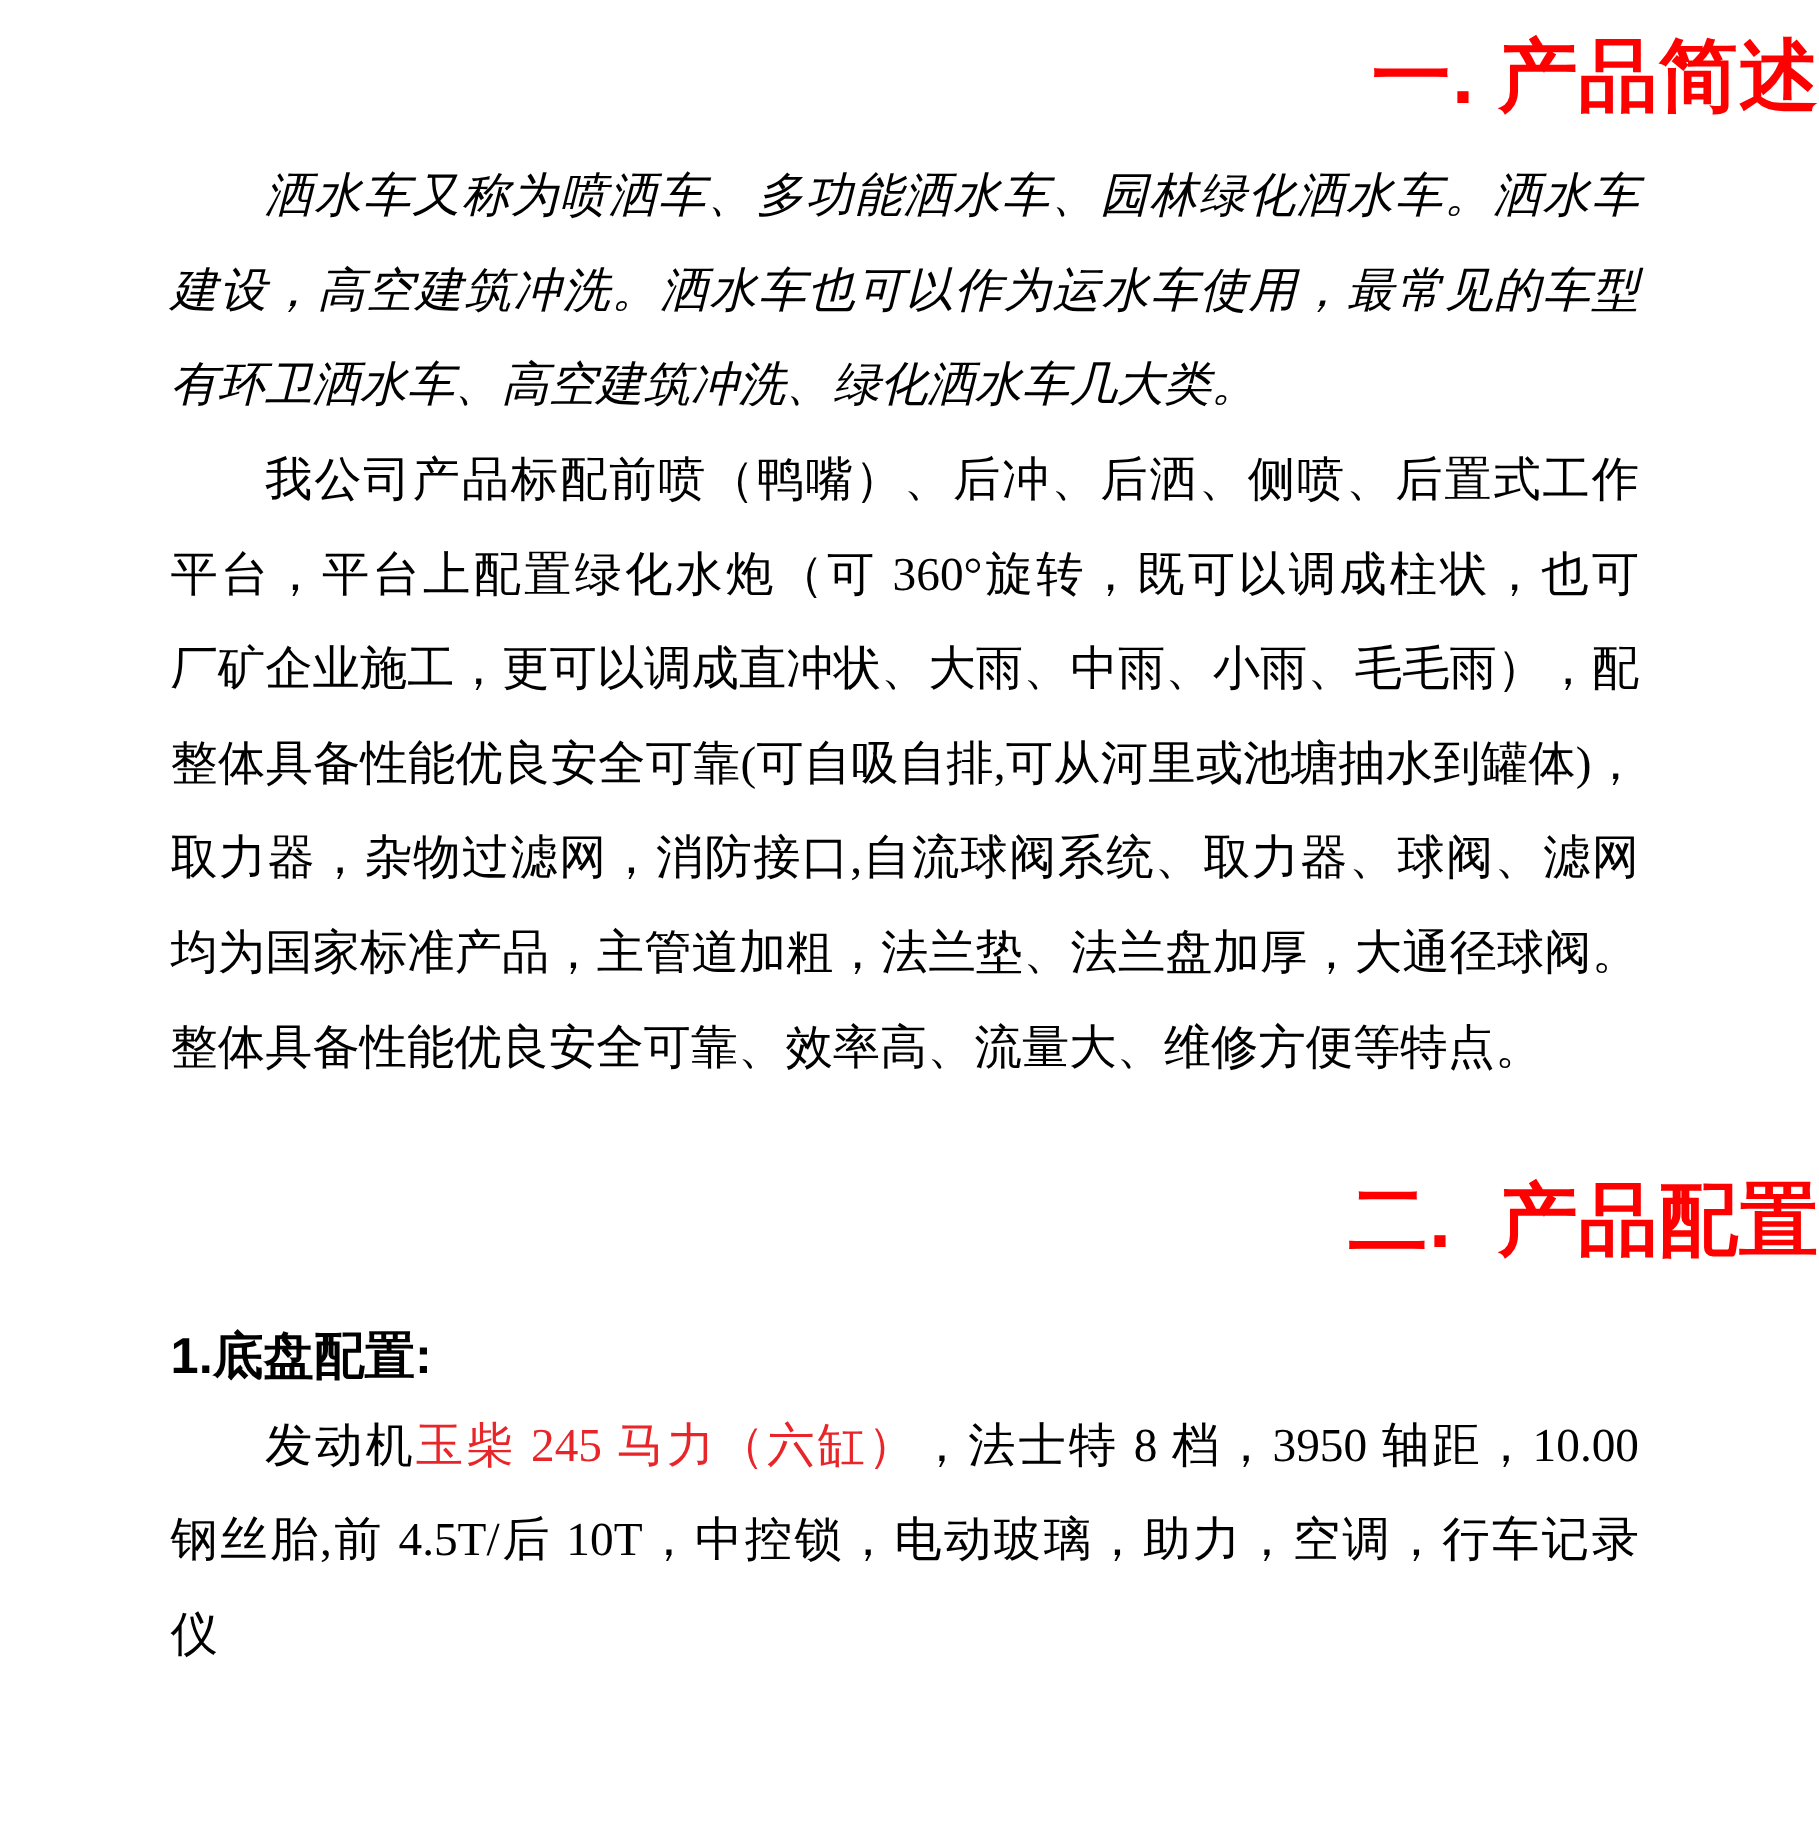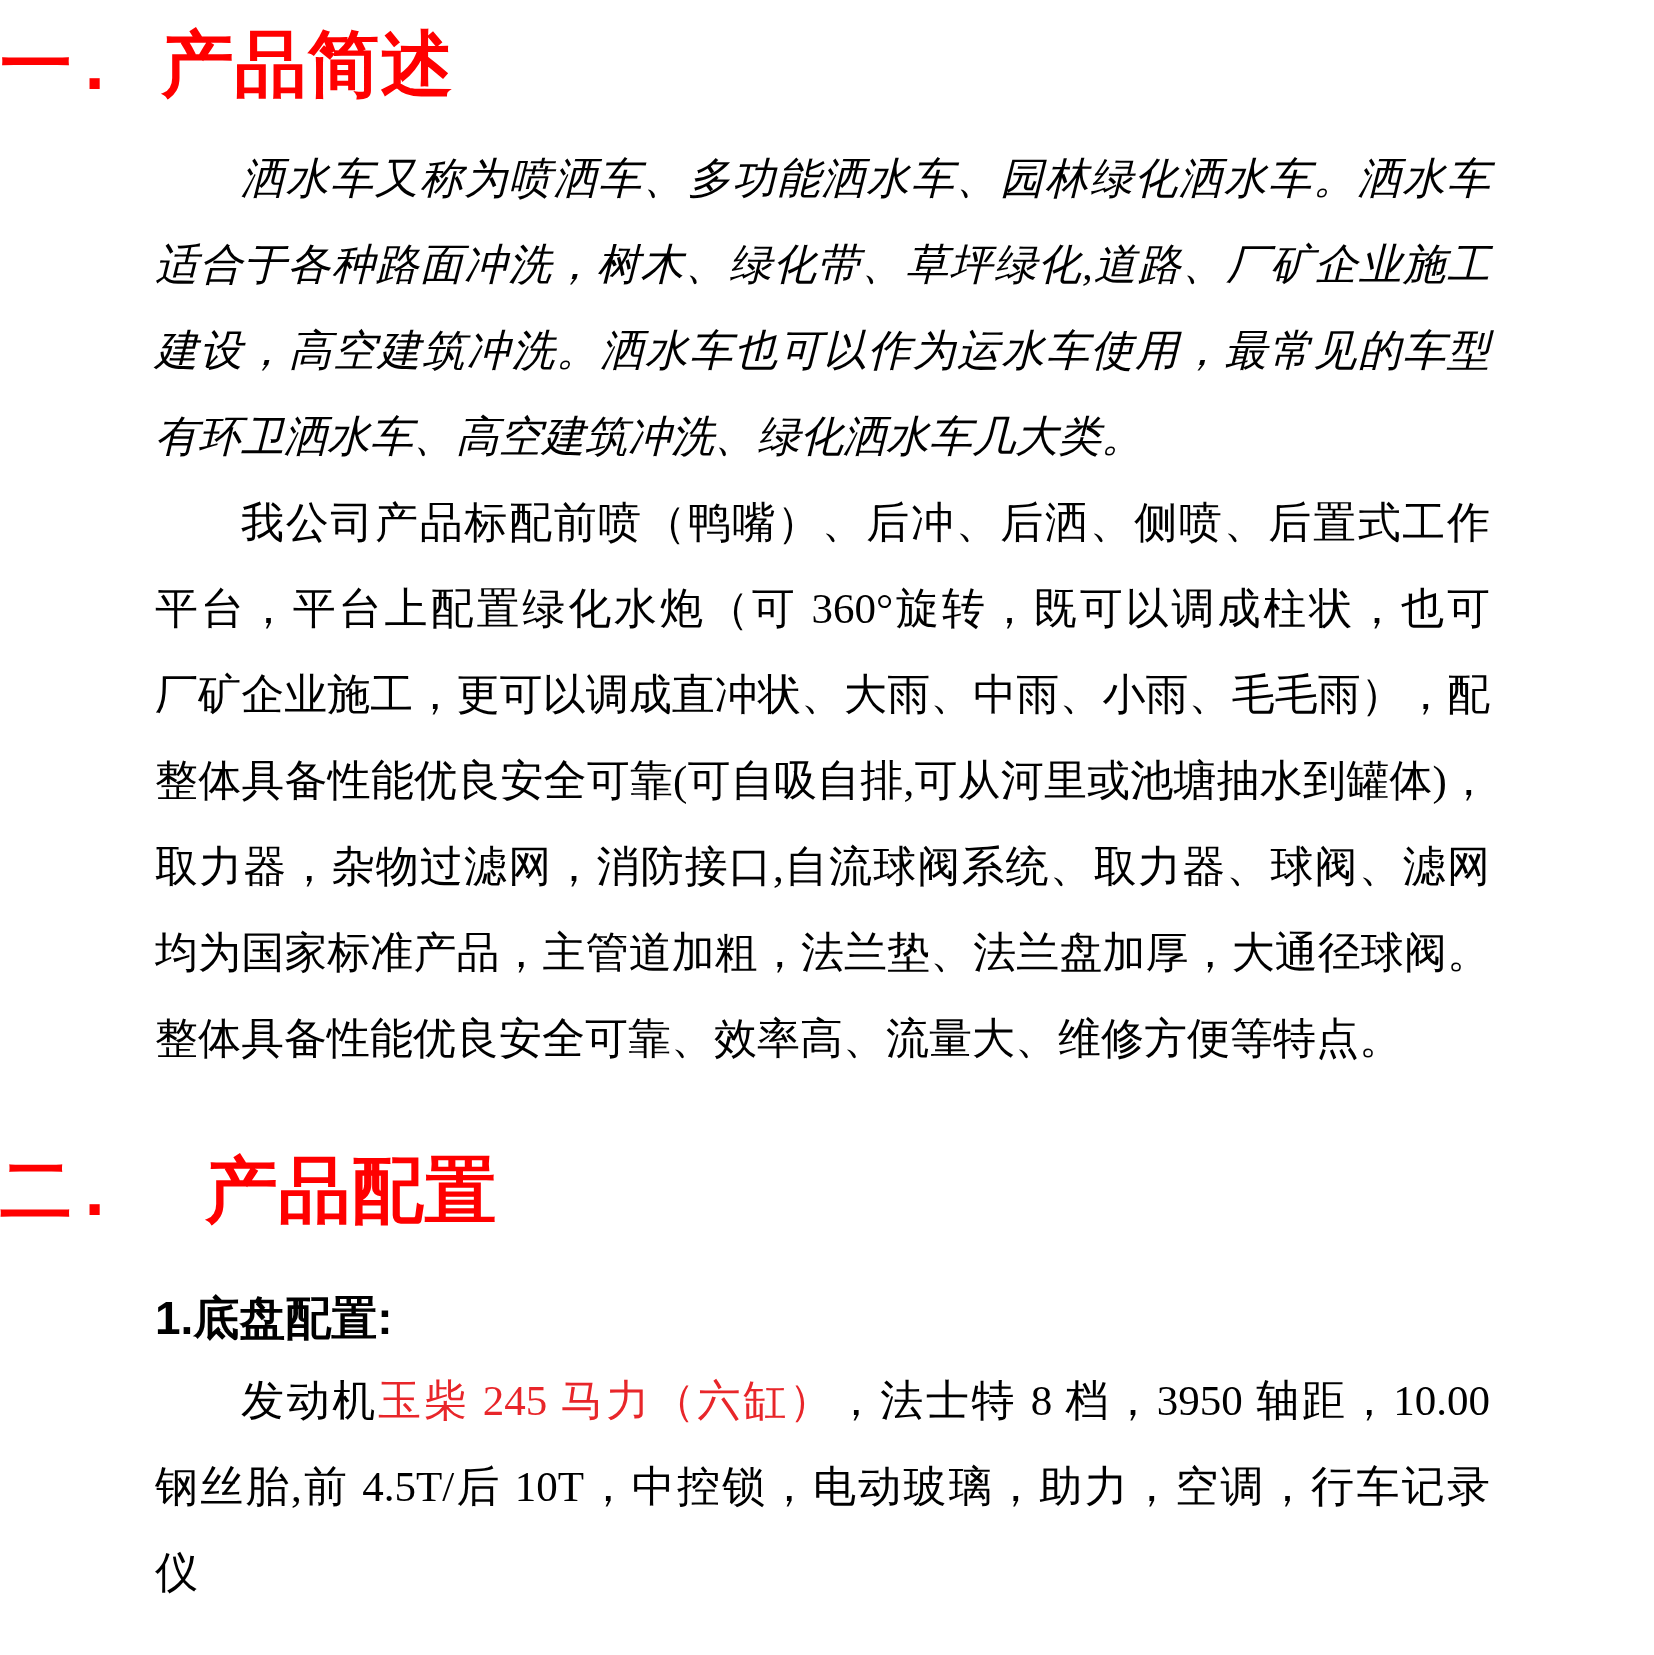--- a/index.html
+++ b/index.html
@@ -8,26 +8,26 @@
     background: #ffffff;
   }
   .page {
     position: relative;
     width: 1654px;
     height: 1655px;
     background: #ffffff;
     overflow: hidden;
   }
   .title {
-    font-family: Liberation Mono, monospace;
+    font-family: Liberation Sans, sans-serif;
     font-weight: 900;
     color: #ff0000;
     font-size: 72px;
     line-height: 76px;
-    text-align: left;
+    text-align: right;
     margin: 0;
     white-space: pre;
     letter-spacing: 1px;
   }
   .title-1 { margin-top: 32px; }
   .title-2 { margin-top: 76px; }
   .para {
     margin: 0 164px 0 155px;
     font-family: "Liberation Serif", "DejaVu Serif", serif;
     font-size: 43px;
@@ -55,21 +55,20 @@
 </style>
 </head>
 <body>
 
 <div class="page">
 
   <h1 class="title title-1">一. 产品简述</h1>
 
   <div class="para para-1">
     <div class="line just indent">洒水车又称为喷洒车、多功能洒水车、园林绿化洒水车。洒水车</div>
-    <div class="line just">适合于各种路面冲洗，树木、绿化带、草坪绿化,道路、厂矿企业施工</div>
     <div class="line just">建设，高空建筑冲洗。洒水车也可以作为运水车使用，最常见的车型</div>
     <div class="line">有环卫洒水车、高空建筑冲洗、绿化洒水车几大类。</div>
   </div>
 
   <div class="para para-2">
     <div class="line just indent">我公司产品标配前喷（鸭嘴）、后冲、后洒、侧喷、后置式工作</div>
     <div class="line just">平台，平台上配置绿化水炮（可 360°旋转，既可以调成柱状，也可</div>
     <div class="line just">厂矿企业施工，更可以调成直冲状、大雨、中雨、小雨、毛毛雨），配</div>
     <div class="line just">整体具备性能优良安全可靠(可自吸自排,可从河里或池塘抽水到罐体)，</div>
     <div class="line just">取力器，杂物过滤网，消防接口,自流球阀系统、取力器、球阀、滤网</div>

